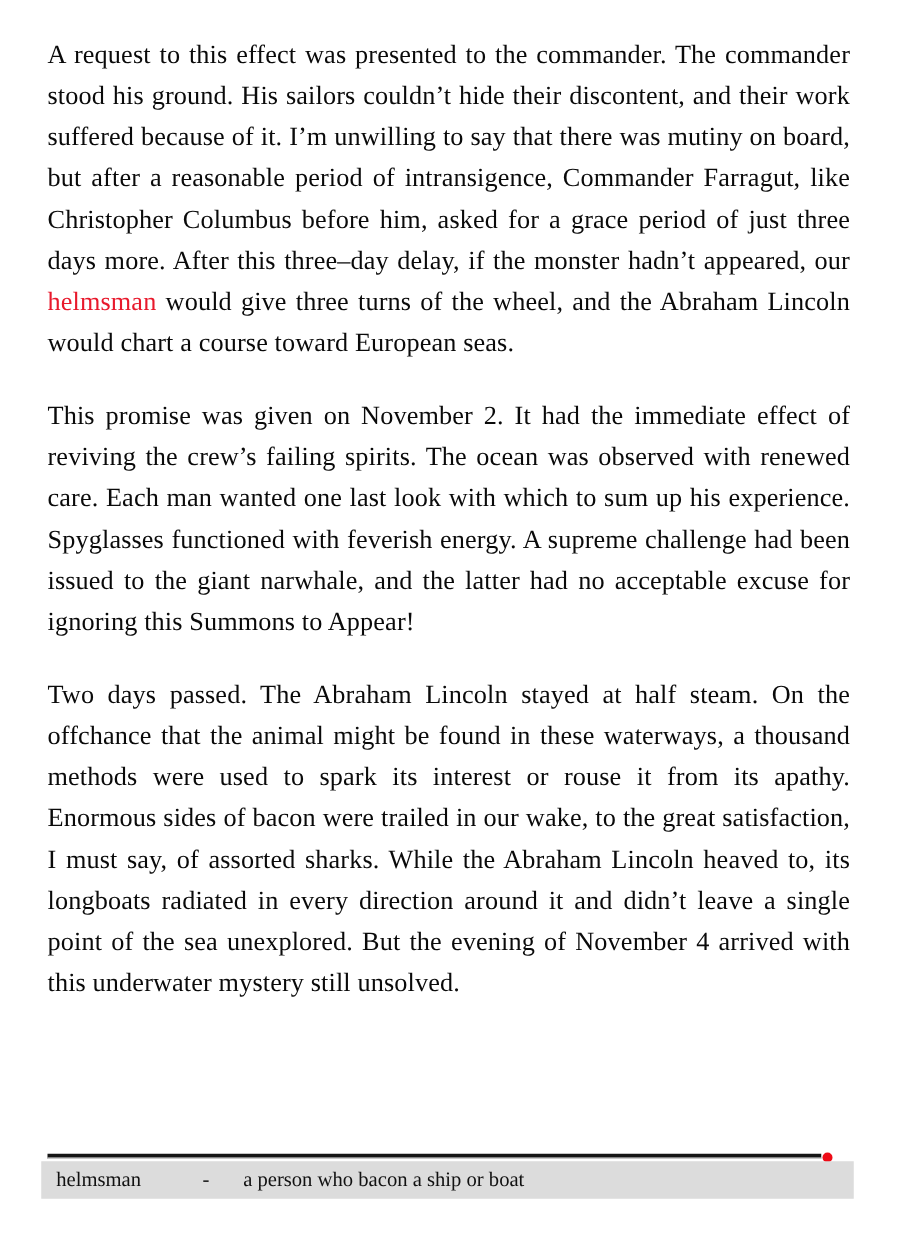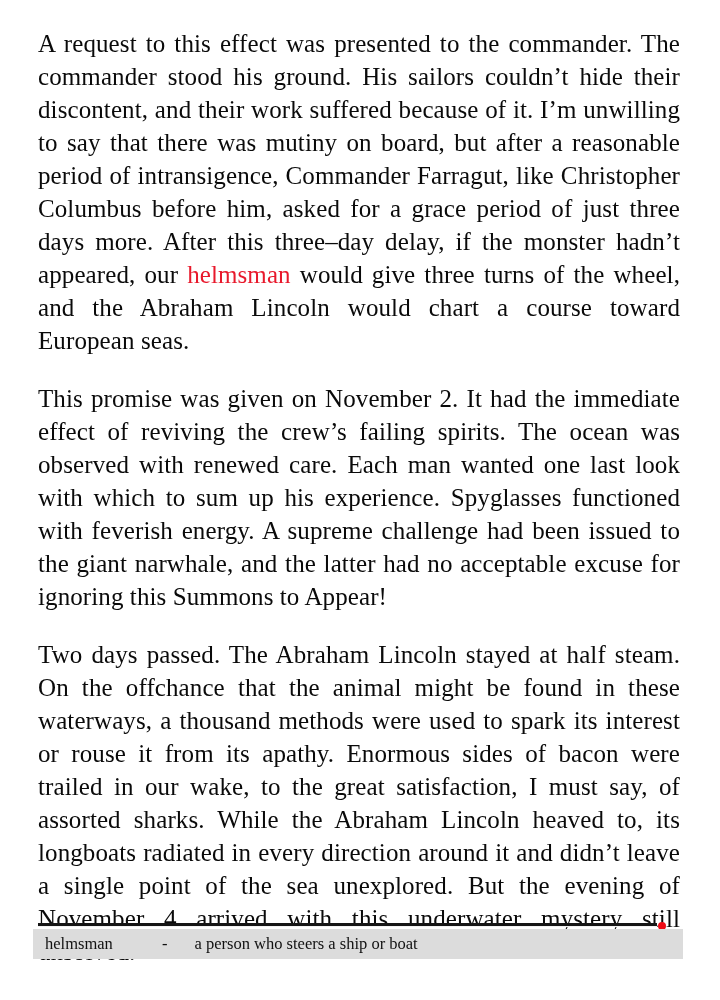--- a/index.html
+++ b/index.html
@@ -13,21 +13,21 @@
     position: relative;
     overflow: hidden;
     font-family: "Liberation Serif", serif;
   }
   .text-content {
     position: absolute;
     left: 38px;
     top: 27px;
     width: 642px;
     text-align: justify;
-    font-size: 25px;
+    font-size: 21px;
     line-height: 33px;
     color: #0a0a0a;
     letter-spacing: 0.1px;
   }
   .text-content p {
     margin: 0 0 25px 0;
   }
   .vocab-word {
     color: #e8192c;
     cursor: pointer;
@@ -83,16 +83,16 @@
     <p>This promise was given on November 2. It had the immediate effect of reviving the crew’s failing spirits. The ocean was observed with renewed care. Each man wanted one last look with which to sum up his experience. Spyglasses functioned with feverish energy. A supreme challenge had been issued to the giant narwhale, and the latter had no acceptable excuse for ignoring this Summons to Appear!</p>
     <p>Two days passed. The Abraham Lincoln stayed at half steam. On the offchance that the animal might be found in these waterways, a thousand methods were used to spark its interest or rouse it from its apathy. Enormous sides of bacon were trailed in our wake, to the great satisfaction, I must say, of assorted sharks. While the Abraham Lincoln heaved to, its longboats radiated in every direction around it and didn’t leave a single point of the sea unexplored. But the evening of November 4 arrived with this underwater mystery still unsolved.</p>
   </section>
 
   <div class="footnote-rule"></div>
   <span class="footnote-dot"></span>
 
   <footer class="footnote-strip">
     <span class="footnote-term">helmsman</span>
     <span class="footnote-sep">-</span>
-    <span class="footnote-def">a person who steers a ship or boat</span>
+    <span class="footnote-def">a person who bacon a ship or boat</span>
   </footer>
 
 </main>
 
 </body></html>

